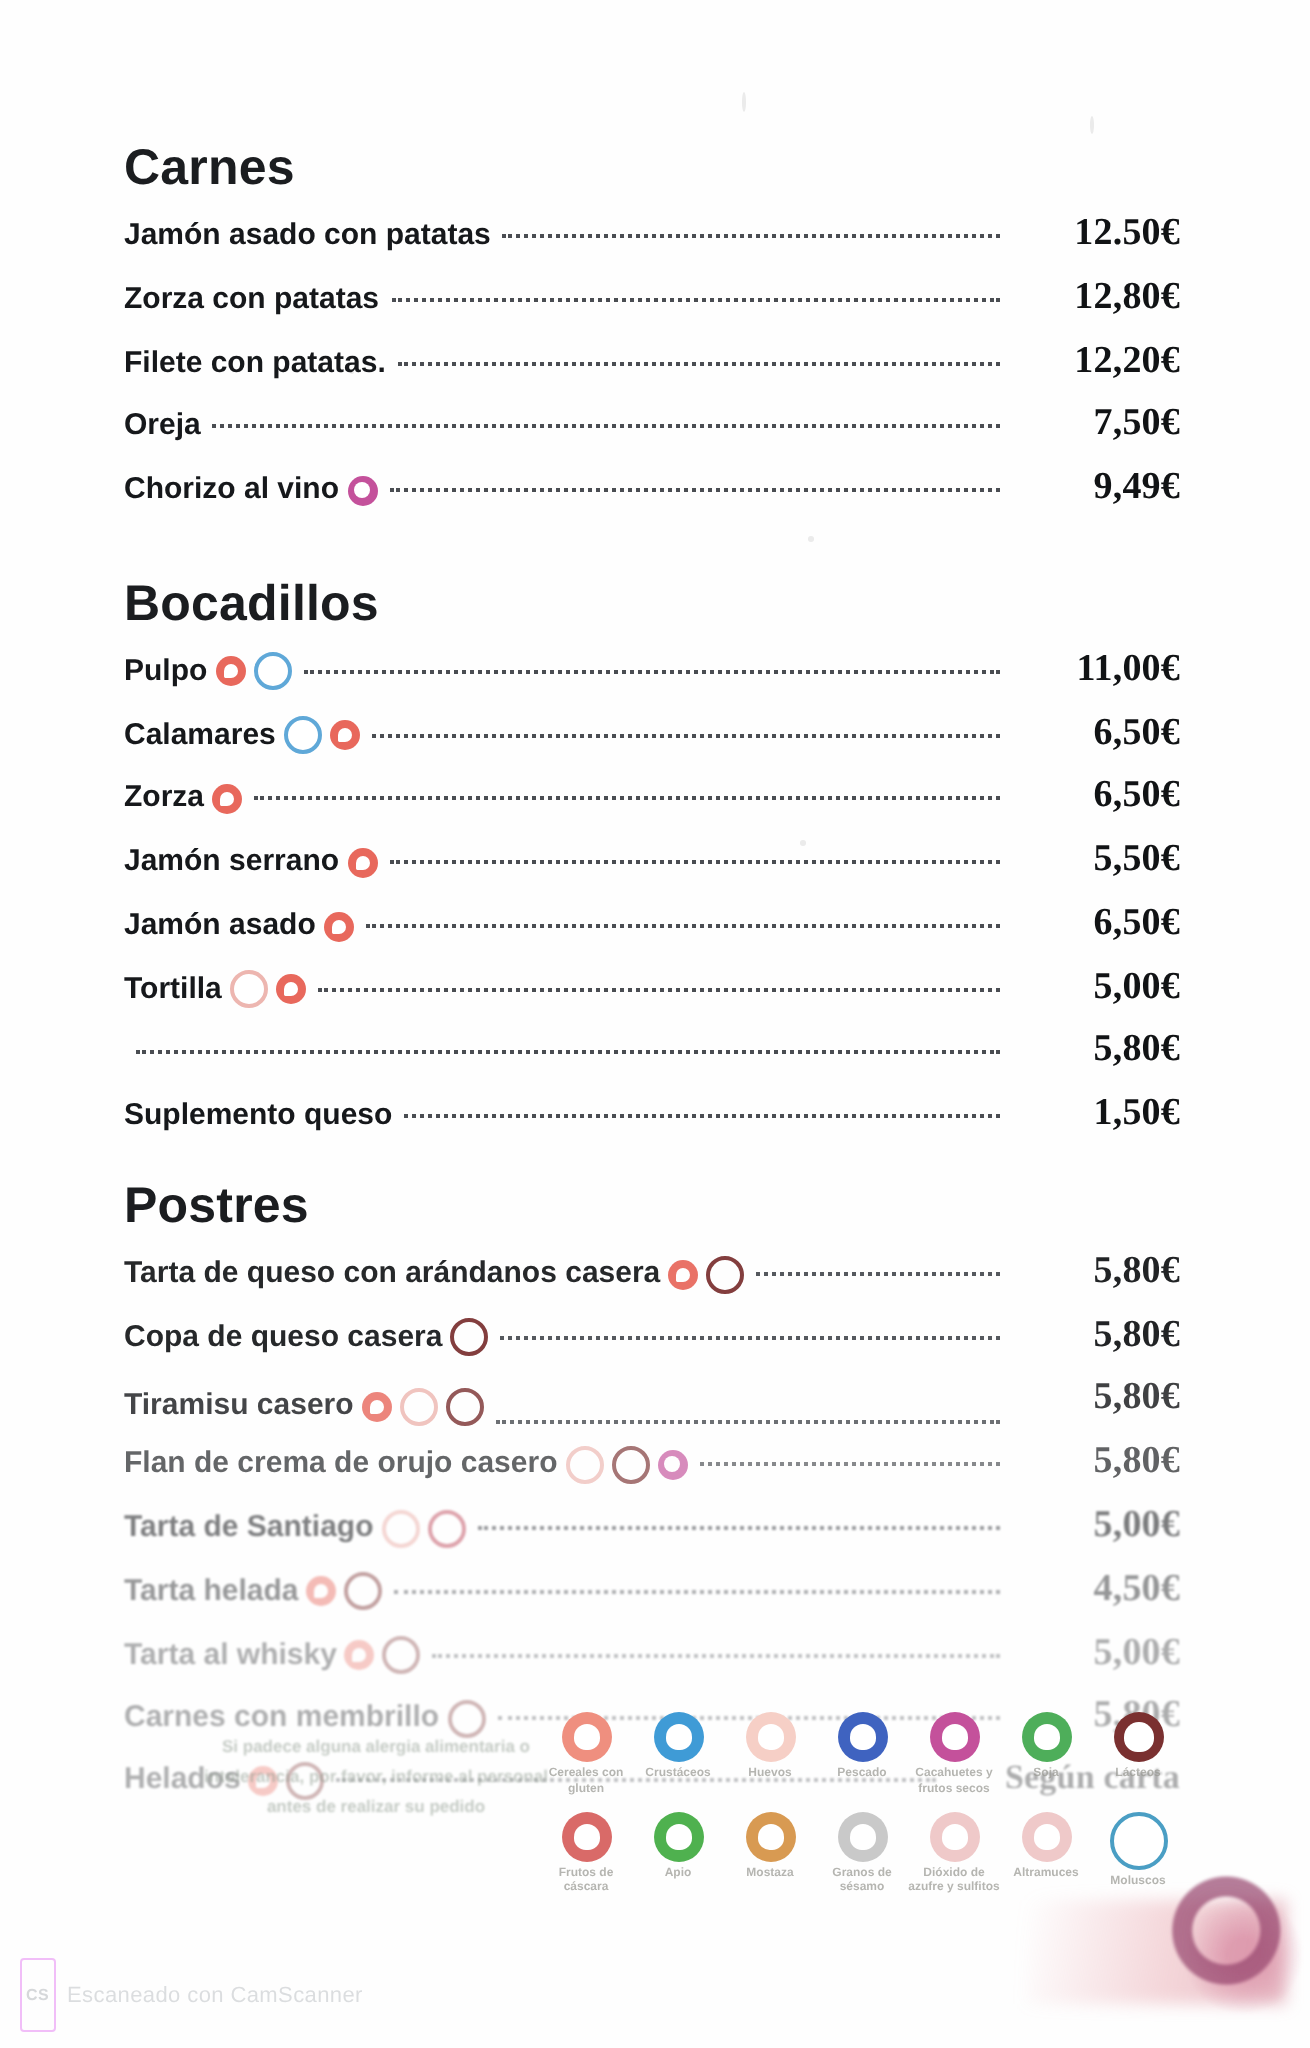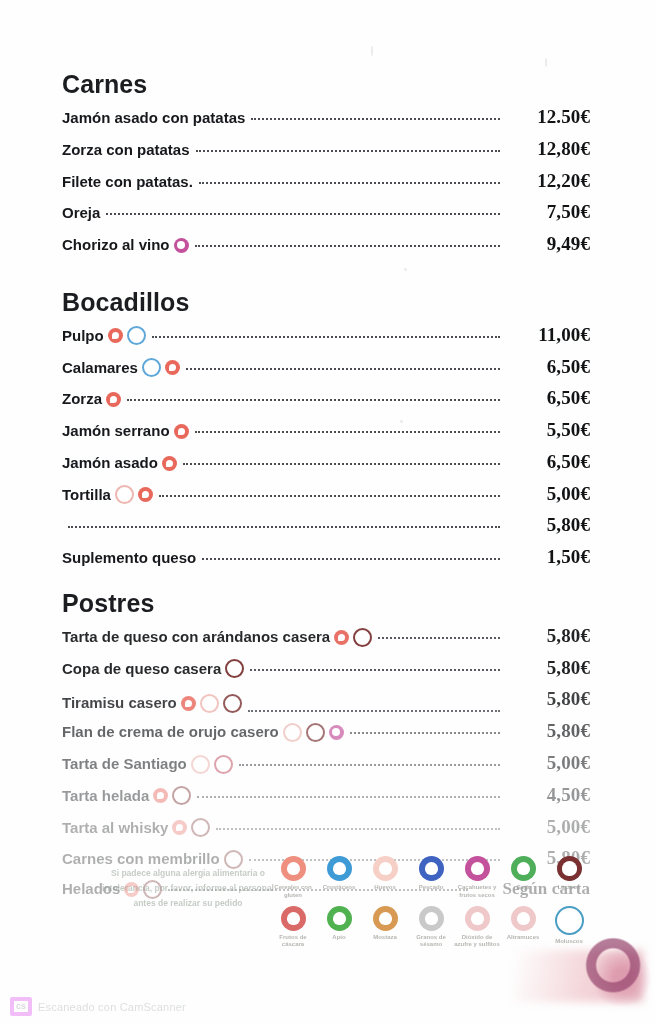--- a/index.html
+++ b/index.html
@@ -226,28 +226,27 @@
   #camscanner {
     position: absolute;
     left: 10px;
     bottom: 8px;
     display: flex;
     align-items: center;
     gap: 6px;
     opacity: .34;
   }
   #cs-badge {
-    border: 4px solid #d946ef;
+    border: 1px solid #d946ef;
     border-radius: 2px;
     font-size: 8px;
     font-weight: 700;
-    padding: 1px 2px;
+    padding: 13px 2px;
     color: #8a9096;
     letter-spacing: .2px;
-    font-family: Liberation Mono, monospace;
   }
   #cs-text {
     font-size: 11px;
     color: #9aa0a6;
     letter-spacing: .2px;
   }
 </style>
 </head>
 <body>
 

